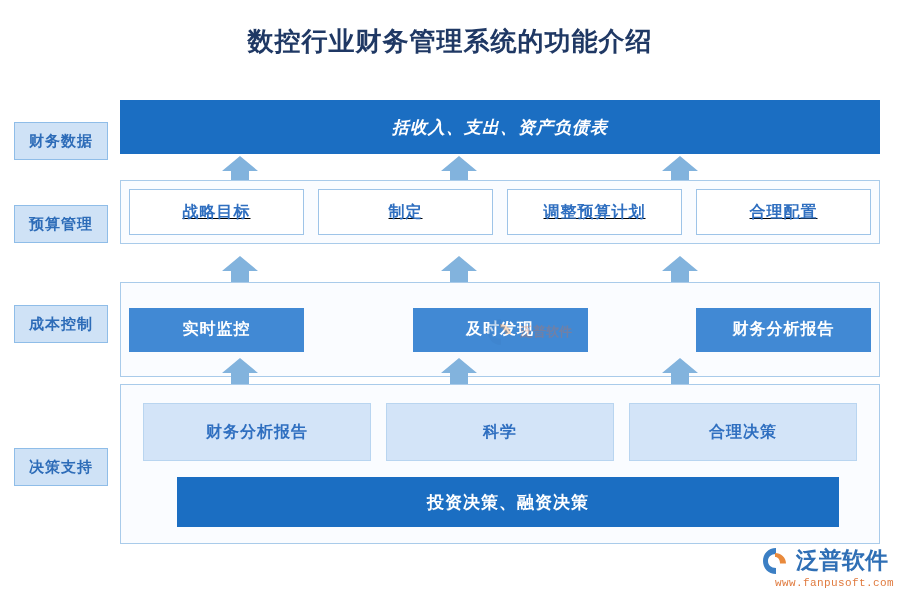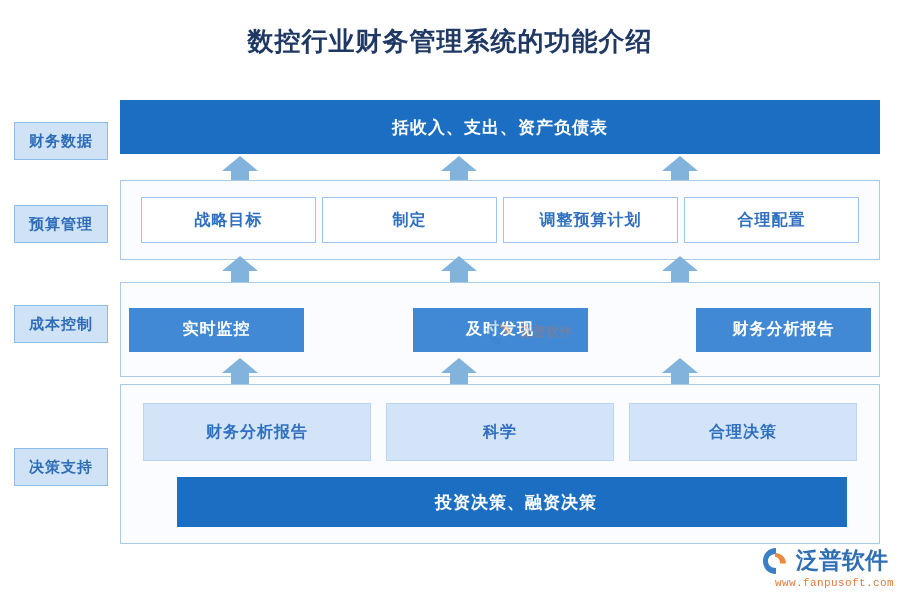--- a/index.html
+++ b/index.html
@@ -66,32 +66,34 @@
     background: #1b6ec2;
     display: flex;
     align-items: center;
     justify-content: center;
   }
   #row-data .cell-text {
     font-size: 17px;
     font-weight: bold;
     color: #ffffff;
     letter-spacing: 1px;
+    font-style: italic;
   }
 
   
   #row-budget {
     top: 180px;
-    height: 80px;
+    height: 64px;
     background: #fafcff;
     border: 1px solid #a9cbea;
     display: flex;
     align-items: center;
     justify-content: space-between;
-    padding: 0 20px;
+    padding: 0 8px;
+    text-decoration: underline;
   }
   #row-budget .box {
     width: 175px;
     height: 46px;
     background: #ffffff;
     border: 1px solid #9ec4e8;
     box-sizing: border-box;
     display: flex;
     align-items: center;
     justify-content: center;
@@ -164,21 +166,20 @@
     width: 662px;
     height: 50px;
     background: #1b6ec2;
     display: flex;
     align-items: center;
     justify-content: center;
     font-size: 17px;
     font-weight: bold;
     color: #ffffff;
     letter-spacing: 1px;
-    padding-left: 8px;
   }
 
   
   .arrow {
     position: absolute;
     width: 40px;
     height: 28px;
   }
   .arrow svg { display: block; }
   .ar-g1 { top: 156px; }

